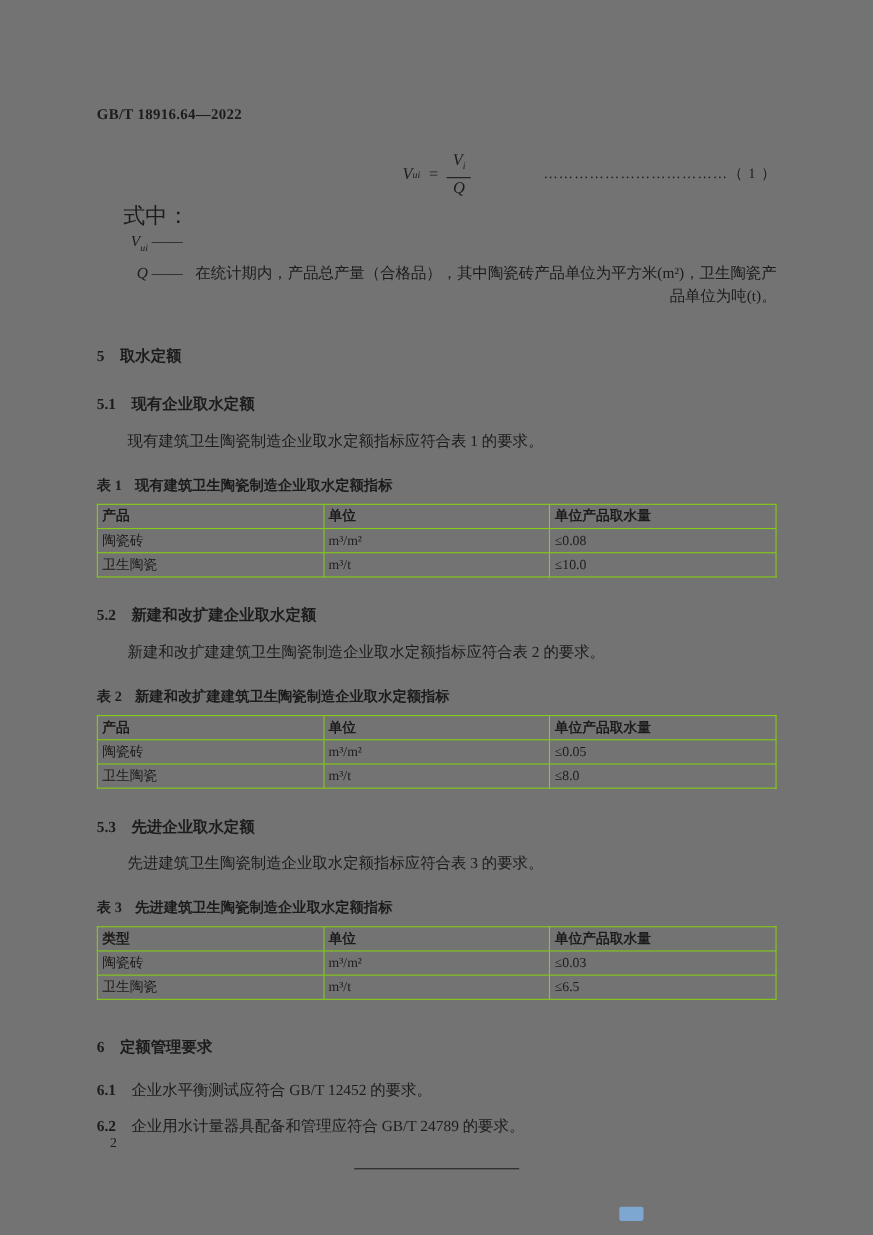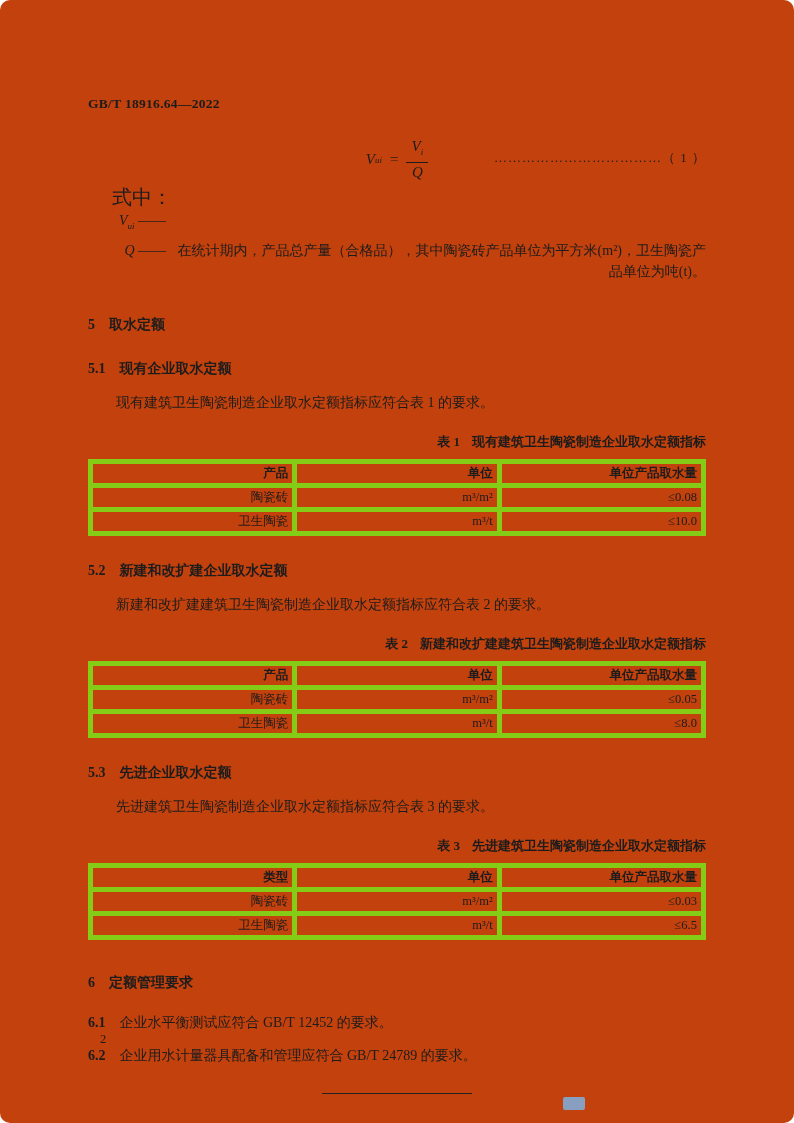--- a/index.html
+++ b/index.html
@@ -1,26 +1,25 @@
 <!DOCTYPE html>
 <html><head>
 <meta charset="utf-8">
 <style>
   * { margin:0; padding:0; box-sizing:border-box; }
   html,body { background:#ffffff; }
   .page {
     position:relative;
     width:794px; height:1123px;
     margin:0 auto;
-    background:#c2410c;
+    background:#737373;
     font-family:"Liberation Serif","DejaVu Serif",serif;
     color:#1c1c1c;
     padding:96px 88px 0 88px;
     overflow:hidden;
-    border-radius:10px;
   }
   .std-header {
     font-weight:bold;
     font-size:13.5px;
     letter-spacing:0.3px;
   }
   
   .formula-line {
     position:relative;
     margin-top:26px;
@@ -51,33 +50,33 @@
   .def-label sub { font-size:9px; font-style:italic; }
   .def-text { flex:1; }
   
   .sec-heading { margin-top:34px; font-weight:bold; font-size:14px; }
   .sub-heading { margin-top:26px; font-weight:bold; font-size:14px; }
   .sec-heading .num, .sub-heading .num, .clause .num { margin-right:14px; }
   .para { margin-top:14px; font-size:14px; text-indent:28px; line-height:21px; }
   .clause { margin-top:11px; font-size:14px; line-height:22px; }
   .clause .num { font-weight:bold; }
   
-  .tbl-caption { margin-top:20px; text-align:right; font-weight:bold; font-size:13px; }
+  .tbl-caption { margin-top:20px; text-align:left; font-weight:bold; font-size:13px; }
   .tbl-caption .cap-label { margin-right:12px; }
   table.gbt {
     margin-top:8px;
     width:100%;
     border-collapse:collapse;
     font-size:12.5px;
     table-layout:fixed;
   }
   table.gbt th, table.gbt td {
-    border:5px solid #84cc16;
+    border:1px solid #84cc16;
     height:22px;
-    text-align:right;
+    text-align:left;
     vertical-align:middle;
     font-weight:normal;
     padding:1px 4px;
   }
   table.gbt th { font-weight:bold; }
   table.gbt { border:1.4px solid #2a2a2a; }
   
   .end-rule {
     margin:26px auto 0 auto;
     width:150px;

